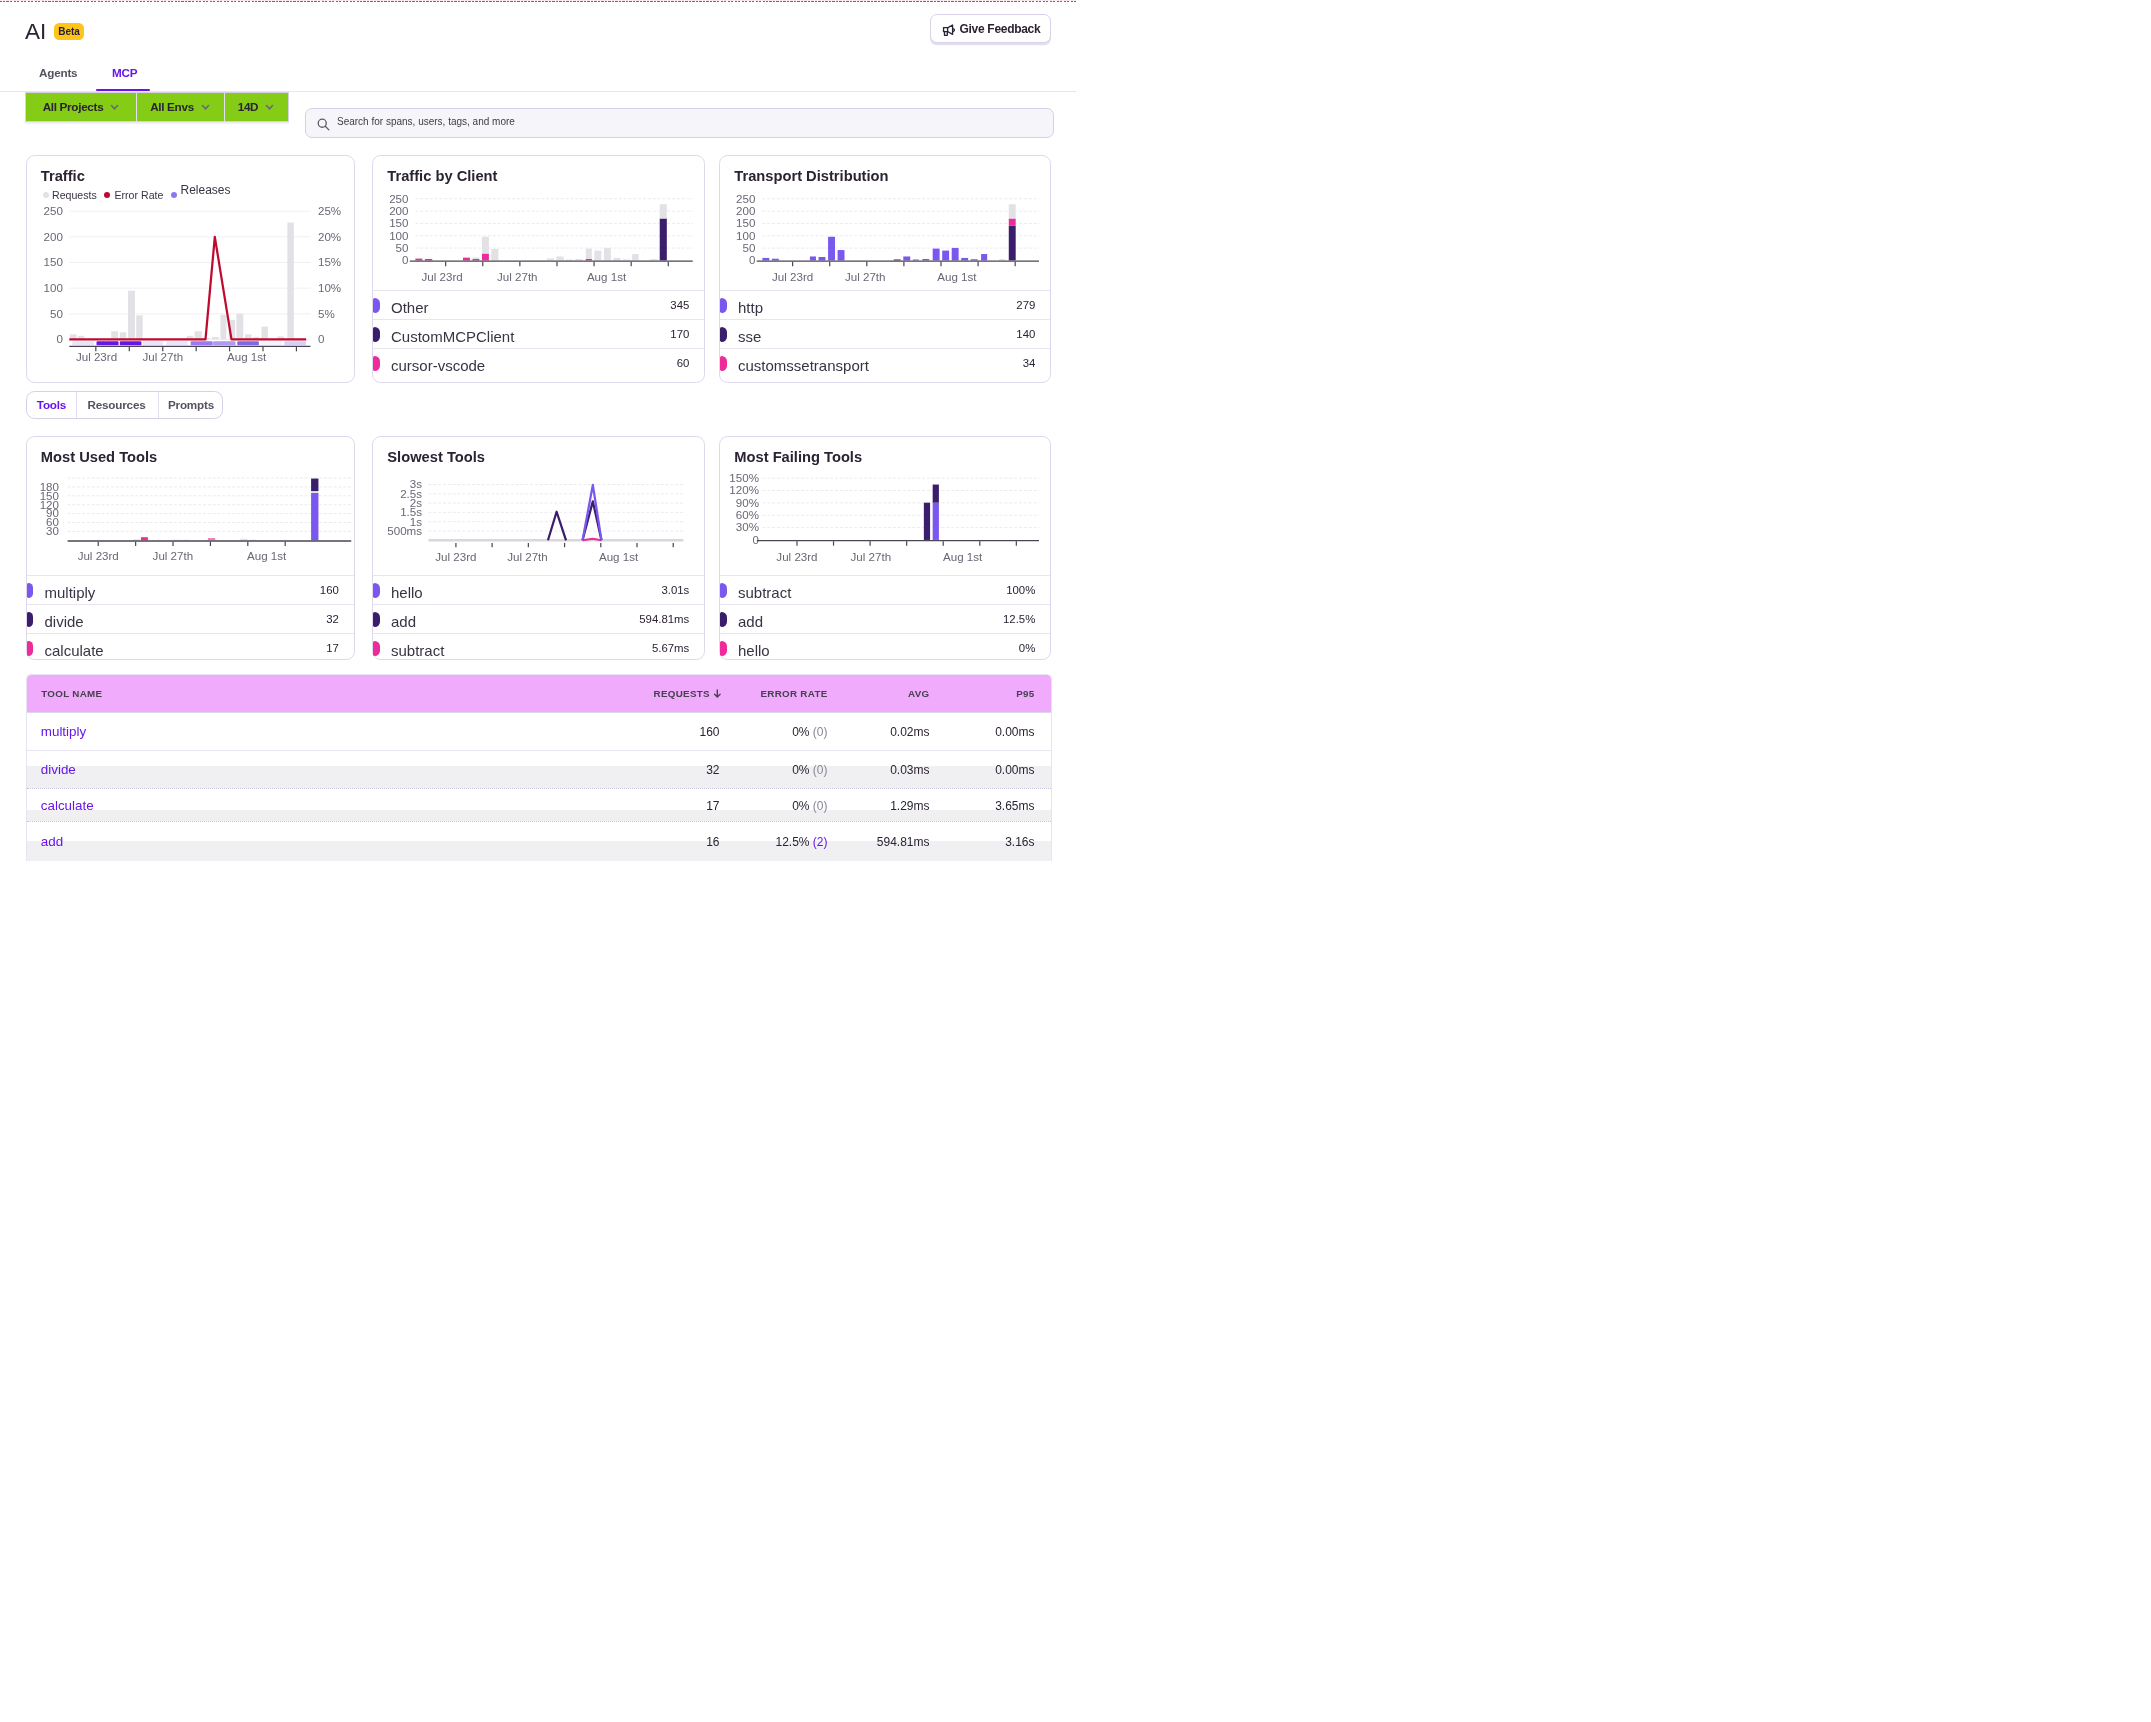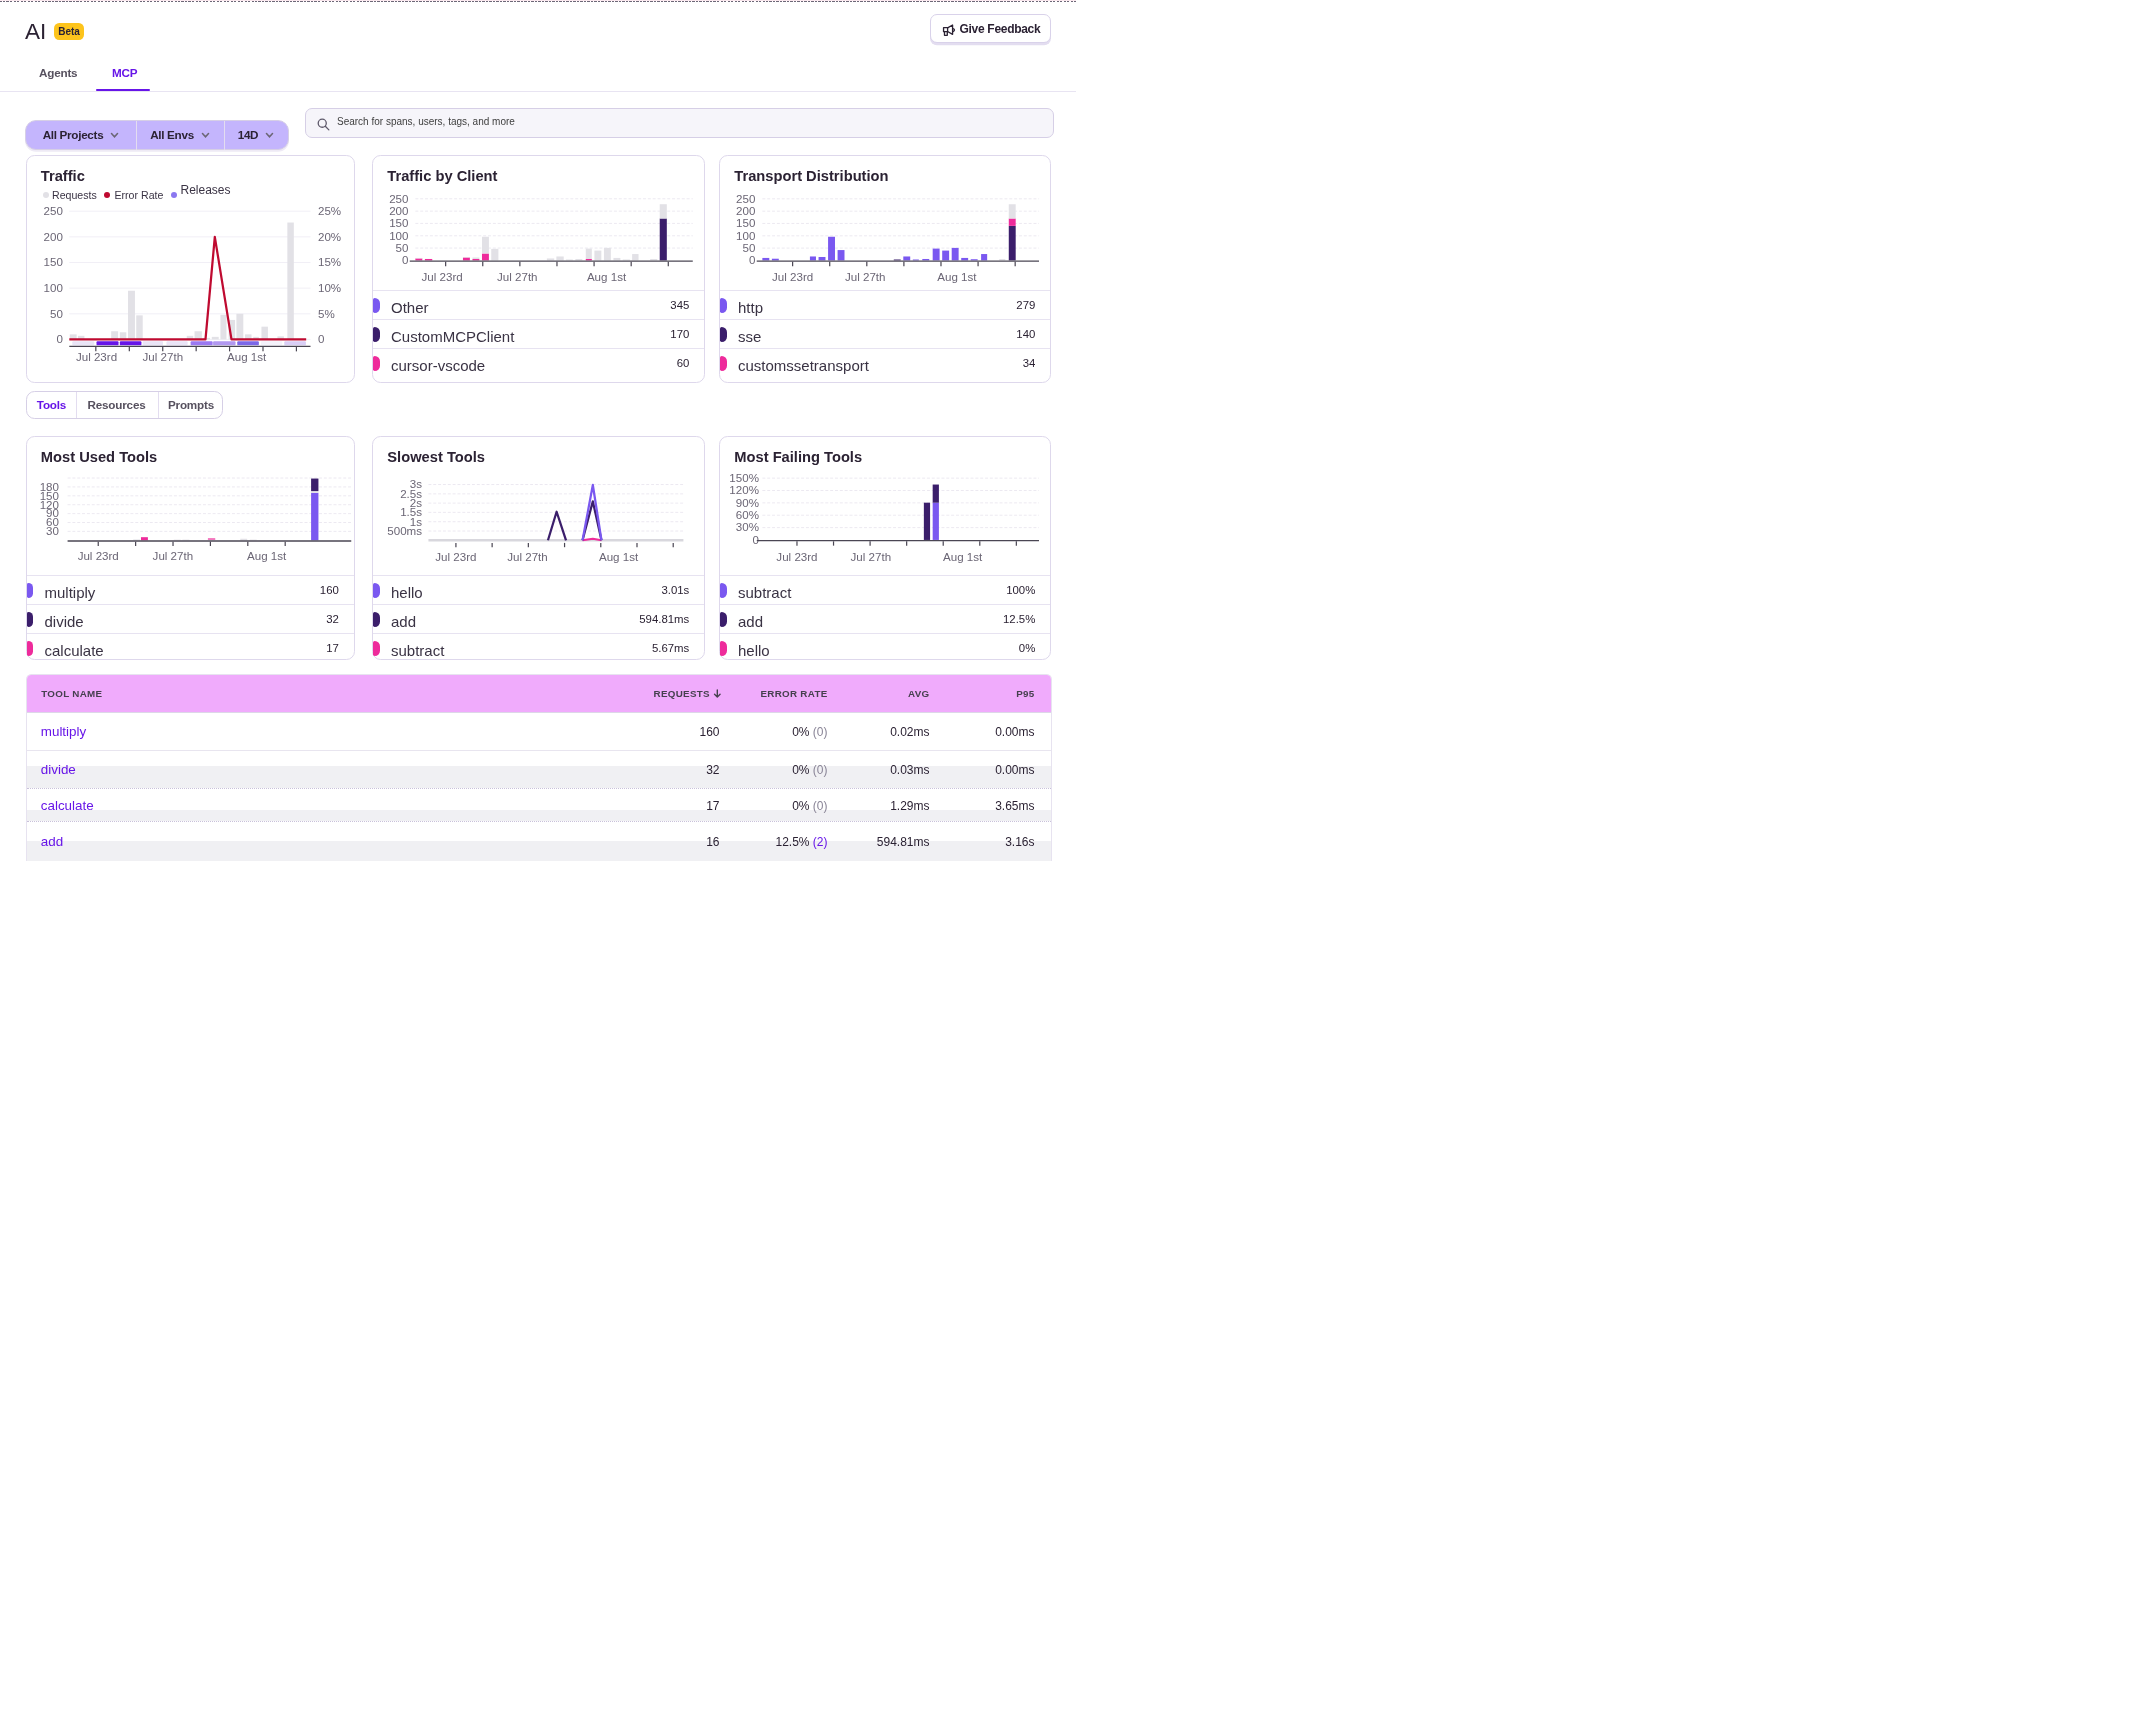--- a/index.html
+++ b/index.html
@@ -10,22 +10,22 @@
 .h1{position:absolute;left:25px;top:19px;font-size:22.5px;font-weight:normal;letter-spacing:0;color:#2b2233}
 .beta{position:absolute;left:54px;top:23px;width:30px;height:17px;background:#fdc41c;border-radius:5.2px;
  font-size:10px;font-weight:bold;color:#2b2233;text-align:center;line-height:17px}
 .tabbar{position:absolute;left:0;top:91px;width:1076px;border-bottom:0.9px solid #e8e4f2;height:0.9px}
 .tab{position:absolute;top:66px;font-size:11.7px;font-weight:bold;letter-spacing:-0.2px}
 .mcpline{position:absolute;left:96px;top:89px;width:54px;height:1.7px;background:#6715e8;border-radius:0.9px}
 .gfb{position:absolute;left:930px;top:14.3px;width:121px;height:29px;border:0.9px solid #d9d2ea;border-radius:7px;
  background:#fff;box-shadow:0 2.2px 0 #e3ddf0;font-size:12px;font-weight:bold;letter-spacing:-0.3px;color:#2b2233;
  line-height:28px;text-align:left;padding-left:28.5px}
 .gfb svg{position:absolute;left:11.2px;top:7.8px}
-.fgrp{position:absolute;left:25px;top:120px;width:264px;height:30px;border:0.9px solid #d6cfe6;border-radius:11px;
- background:#c4b5fd;box-shadow:0 1.7px 0 #eeeaf5}
+.fgrp{position:absolute;left:25px;top:92px;width:264px;height:30px;border:0.9px solid #d6cfe6;border-radius:0;
+ background:#84cc16;box-shadow:0 1.7px 0 #eeeaf5}
 .fseg{position:absolute;top:0;height:28.5px;font-size:11.7px;font-weight:bold;letter-spacing:-0.3px;
  line-height:28.5px;text-align:center;color:#2b2233}
 .fdiv{position:absolute;top:0;width:0.9px;height:28.5px;background:#e3ddf0}
 .chev{display:inline-block;width:9px;height:8.6px;margin-left:7px;position:relative;top:0.9px}
 .search{position:absolute;left:305px;top:108px;width:749px;height:30px;background:#f6f5fa;
  border:0.9px solid #d6cfe6;border-radius:7px}
 .search .ph{position:absolute;left:31px;top:7px;font-size:10px;color:#404040}
 .card{position:absolute;background:#fff;border:0.9px solid #ded8ec;border-radius:8.6px}
 .ctitle{position:absolute;left:14.3px;top:12px;font-size:14.7px;font-weight:bold;letter-spacing:0;color:#2b2233}
 .lrows{position:absolute;left:0;width:100%}

